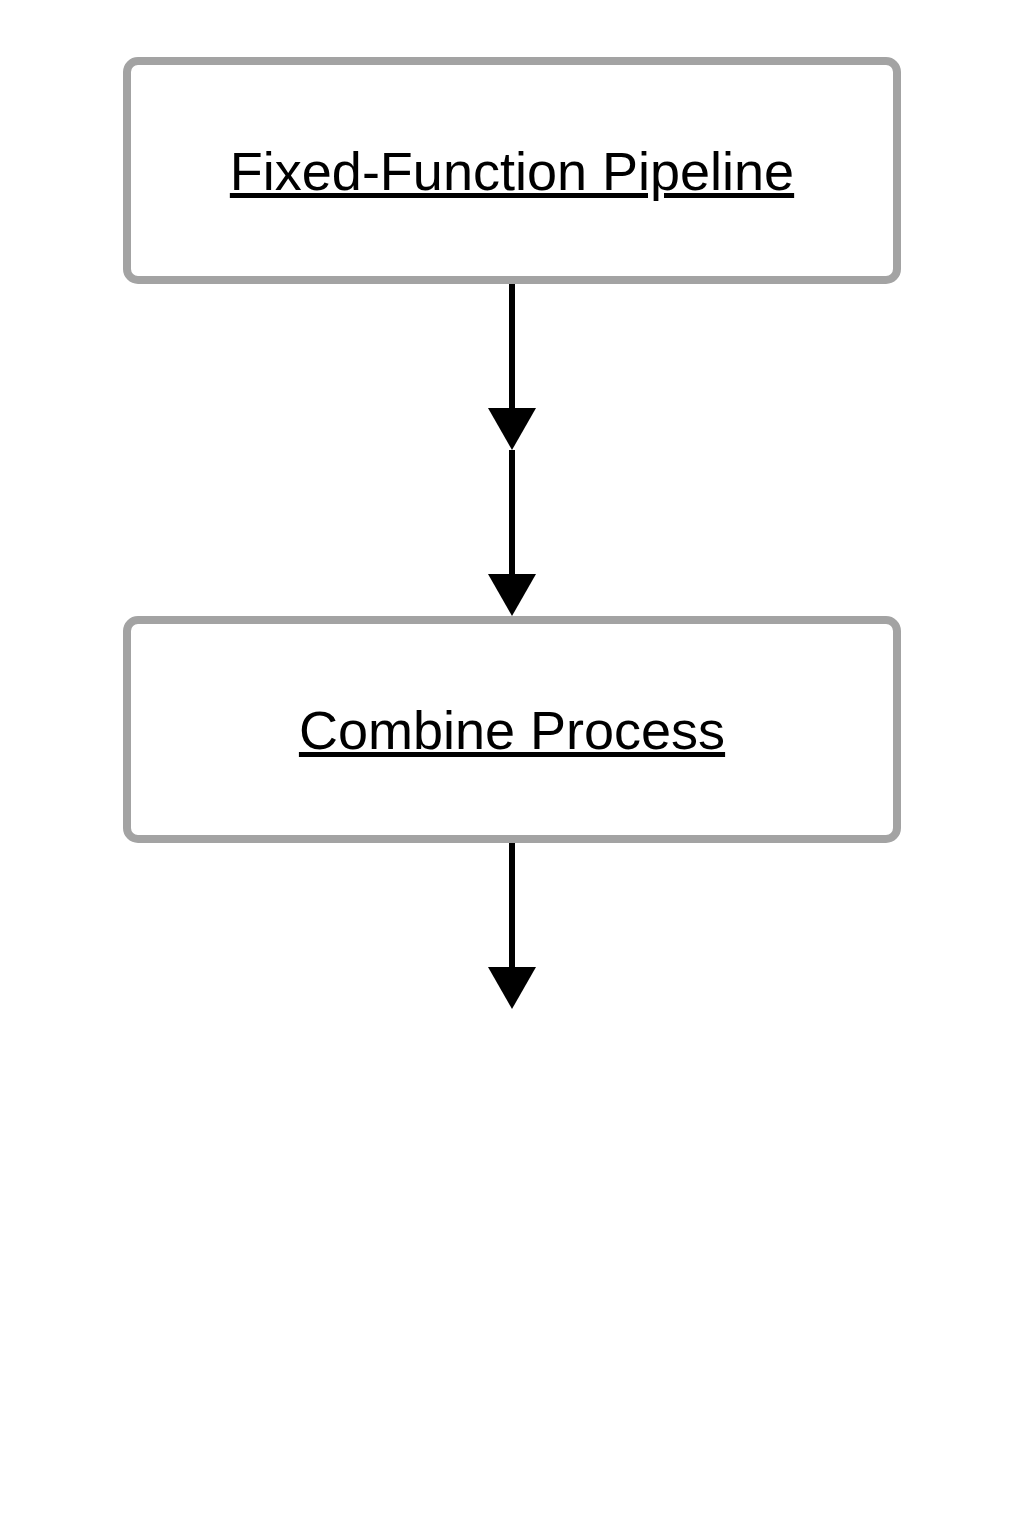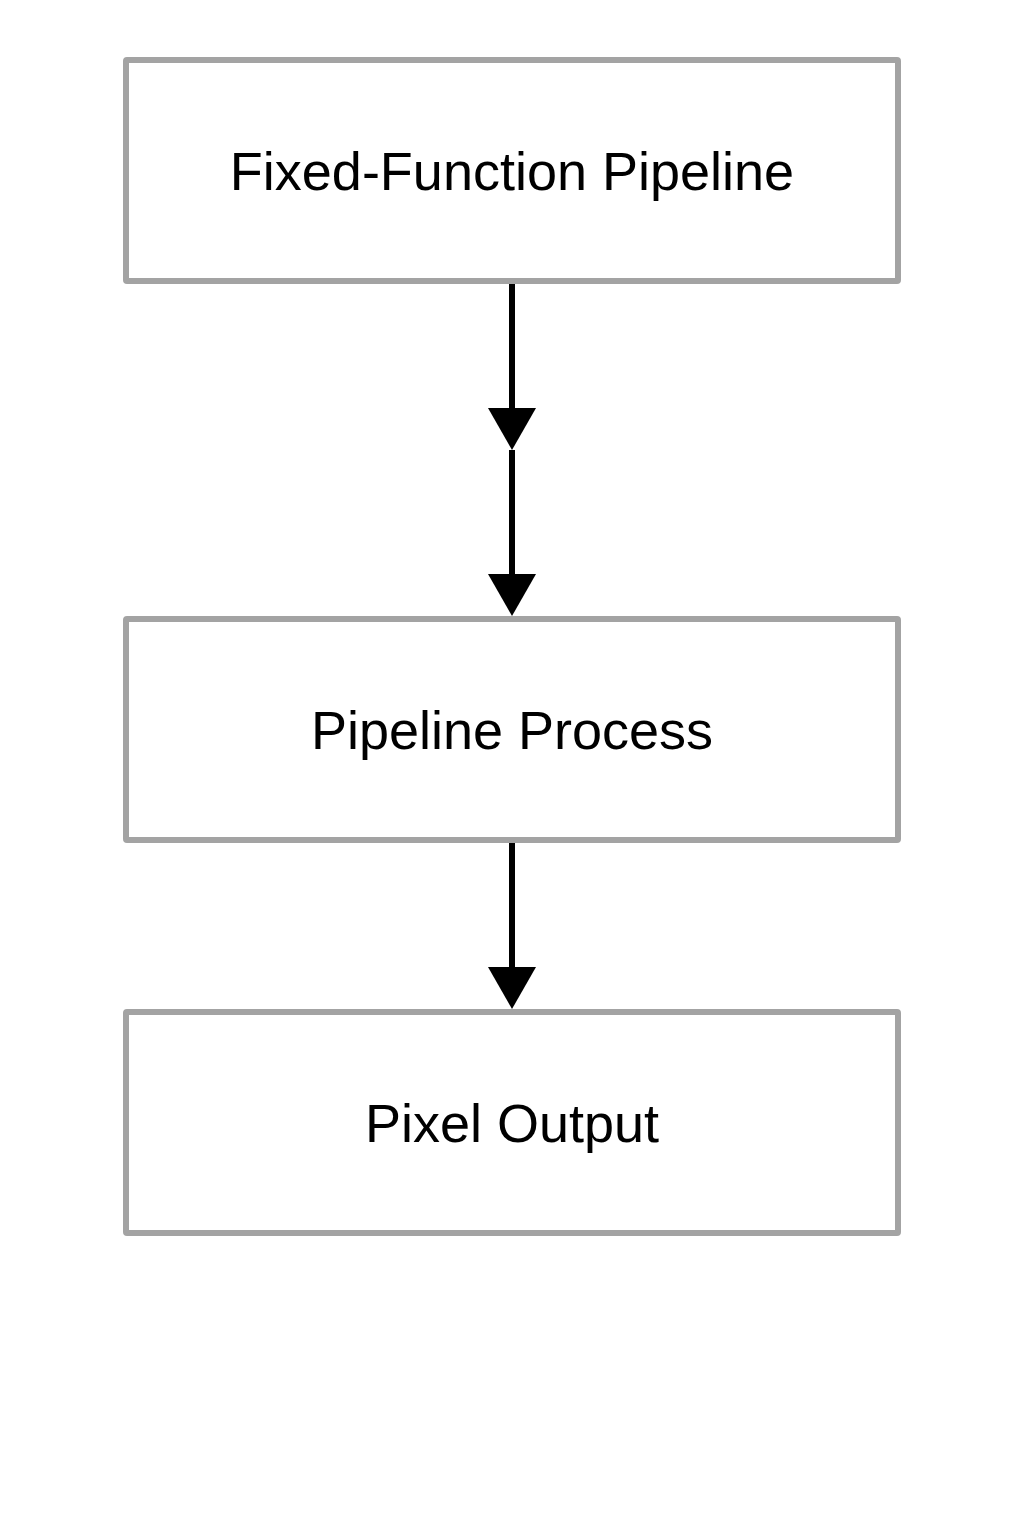--- a/index.html
+++ b/index.html
@@ -17,26 +17,27 @@
     flex-direction: column;
     align-items: center;
     padding-top: 57px;
     box-sizing: border-box;
   }
   .node {
     width: 778px;
     height: 227px;
     box-sizing: border-box;
     background: #ffffff;
-    border: 6px solid #a3a3a3;
-    border-radius: 4px;
+    border: 8px solid #a3a3a3;
+    border-radius: 15px;
     display: flex;
     align-items: center;
     justify-content: center;
     flex: 0 0 auto;
+    text-decoration: underline;
   }
   .node .label {
     font-size: 54px;
     color: #000000;
     letter-spacing: 0px;
     white-space: nowrap;
   }
   .arrow {
     height: 166px;
     display: flex;
@@ -72,25 +73,22 @@
     <div class="head"></div>
   </div>
 
 
   <div class="arrow">
     <div class="shaft"></div>
     <div class="head"></div>
   </div>
 
   <div class="node">
-    <span class="label">Pipeline Process</span>
+    <span class="label">Combine Process</span>
   </div>
 
   <div class="arrow">
     <div class="shaft"></div>
     <div class="head"></div>
   </div>
 
-  <div class="node">
-    <span class="label">Pixel Output</span>
-  </div>
 
 </div>
 
 </body></html>

